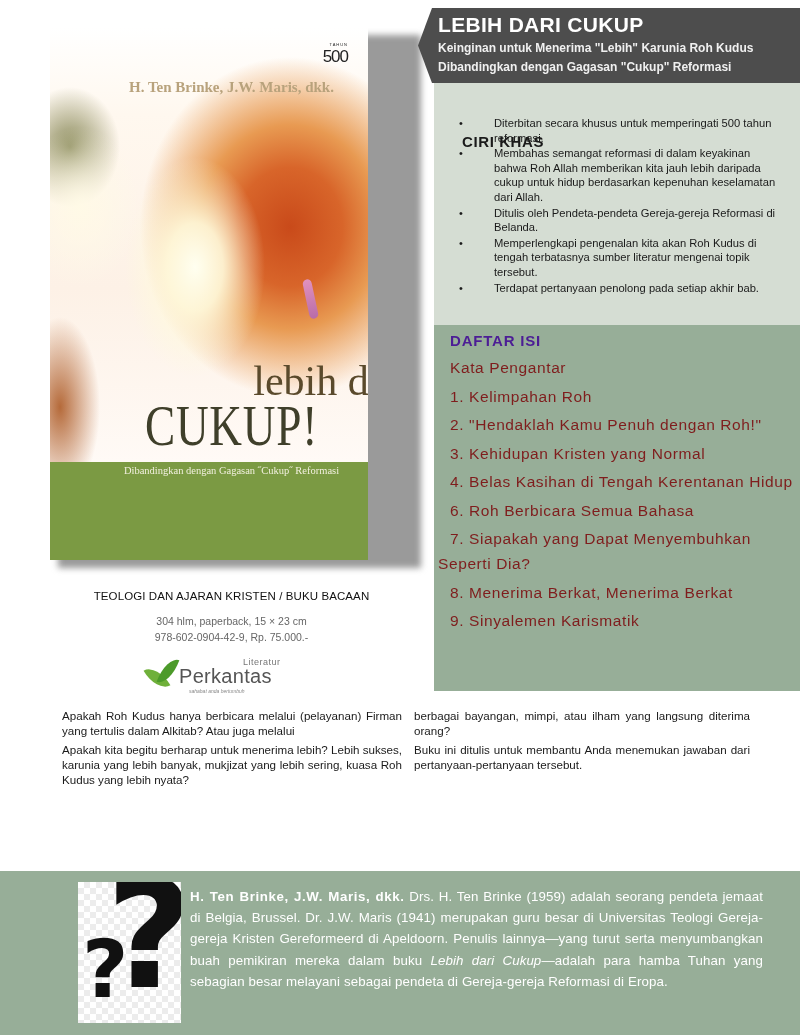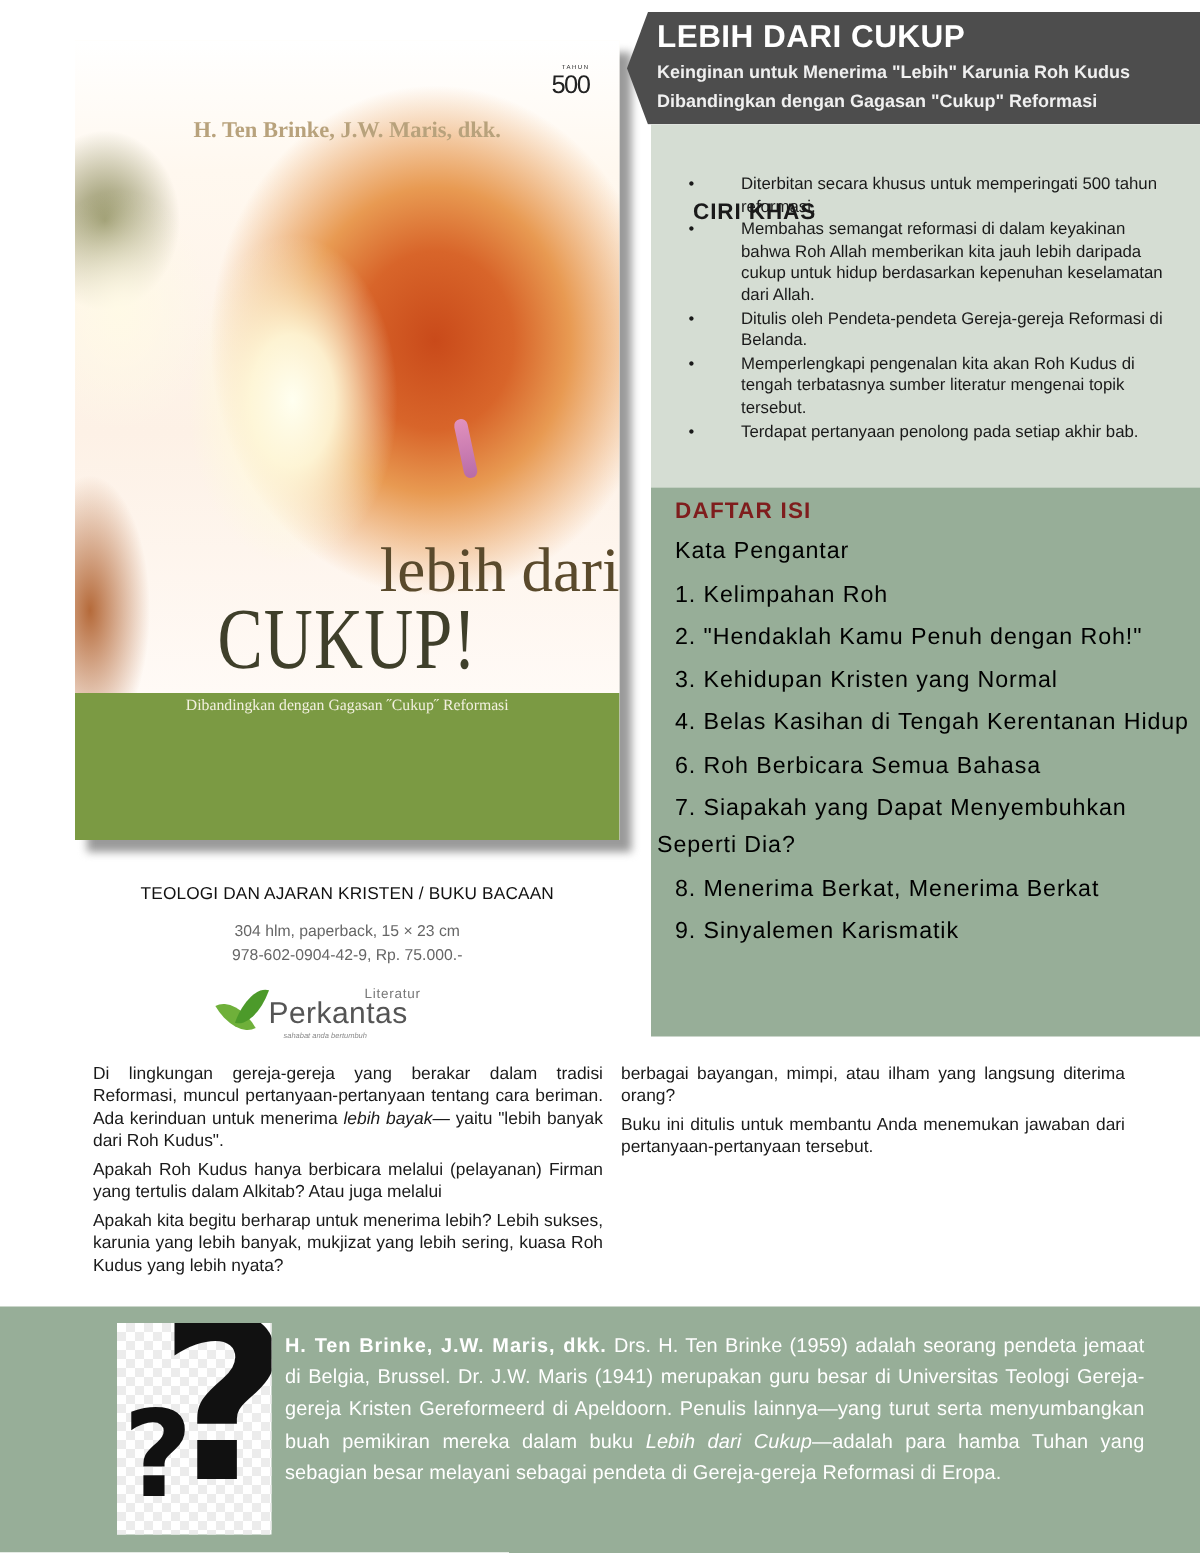--- a/index.html
+++ b/index.html
@@ -2,21 +2,21 @@
 <html><head>
   <meta charset="utf-8">
   <style>
     * { box-sizing: border-box; margin: 0; padding: 0; }
     html, body { width: 800px; height: 1035px; background: #ffffff; overflow: hidden; }
     body { position: relative; font-family: "Liberation Sans", "DejaVu Sans", sans-serif; color: #1a1a1a; }
 
     
     .cover-wrap { position: absolute; left: 50px; top: 27px; width: 363px; height: 533px; }
     .cover-shadow { position: absolute; left: 8px; top: 8px; width: 363px; height: 533px; background: #9a9a9a; filter: blur(3px); }
-    .cover { position: absolute; left: 0; top: 0; width: 363px; height: 533px; overflow: hidden; background: #fffdf8; }
+    .cover { position: absolute; left: 0; top: 0; width: 318px; height: 533px; overflow: hidden; background: #fffdf8; }
     .cover-photo { position: absolute; left: 0; top: 0; width: 363px; height: 435px;
       background:
         radial-gradient(ellipse 70px 110px at 145px 240px, rgba(255,255,240,1) 0%, rgba(255,250,220,0.9) 40%, rgba(255,240,200,0) 100%),
         radial-gradient(ellipse 150px 170px at 240px 200px, #c94a1a 0%, #d8652a 35%, #e89a52 60%, rgba(250,220,180,0) 100%),
         radial-gradient(ellipse 60px 80px at 30px 180px, rgba(255,250,230,0.95) 0%, rgba(255,250,230,0) 100%),
         radial-gradient(ellipse 40px 90px at 10px 380px, #b56a3a 0%, rgba(230,180,140,0) 100%),
         radial-gradient(ellipse 50px 60px at 20px 120px, #8a8a5a 0%, rgba(200,200,170,0) 100%),
         linear-gradient(180deg, #ffffff 0%, #fff8ef 20%, #fdf1e6 60%, #fffaf6 100%);
     }
     .cover-stem { position: absolute; left: 256px; top: 252px; width: 9px; height: 40px; border-radius: 5px; background: linear-gradient(180deg,#e39ad8,#b065b8); transform: rotate(-12deg); opacity: 0.85; }
@@ -50,23 +50,23 @@
 
     
     .ciri { position: absolute; left: 434px; top: 83px; width: 366px; height: 242px; background: #d5ddd3; }
     .ciri-title { position: absolute; left: 28px; top: 8px; font-size: 15px; font-weight: bold; color: #1a1a1a; letter-spacing: 0.6px; margin-top: 42px; }
     .ciri-list { position: absolute; left: 0; top: 33px; width: 366px; list-style: none; }
     .ciri-list li { position: relative; padding-left: 60px; padding-right: 20px; font-size: 11.2px; line-height: 14.6px; color: #1a1a1a; margin-bottom: 1px; }
     .ciri-list li .bullet { position: absolute; left: 25px; top: 0; font-size: 11px; }
 
     
     .daftar { position: absolute; left: 434px; top: 325px; width: 366px; height: 366px; background: #97ae98; }
-    .daftar-title { position: absolute; left: 16px; top: 7px; font-size: 15px; font-weight: bold; color: #7f1d1d; letter-spacing: 0.8px; }
+    .daftar-title { position: absolute; left: 16px; top: 7px; font-size: 15px; font-weight: bold; color: #4c1d95; letter-spacing: 0.8px; }
     .daftar-list { position: absolute; left: 4px; top: 30px; width: 362px; list-style: none; }
-    .daftar-list li { font-size: 15.5px; line-height: 25px; color: #000000; letter-spacing: 0.6px; padding-right: 4px; margin-bottom: 3.5px; }
+    .daftar-list li { font-size: 15.5px; line-height: 25px; color: #7f1d1d; letter-spacing: 0.6px; padding-right: 4px; margin-bottom: 3.5px; }
     .daftar-list li .t { display: inline; }
     .daftar-list li .indent { display: inline-block; width: 12px; }
     .daftar-list li.kata .indent { width: 12px; }
 
     
     .body-col { position: absolute; top: 708px; width: 340px; font-size: 11.6px; line-height: 15px; color: #1a1a1a; text-align: justify; }
     .body-col p { margin-bottom: 4px; }
     .body-col.left { left: 62px; }
     .body-col.right { left: 414px; width: 336px; }
 
@@ -141,21 +141,20 @@
     <li><span class="indent"></span><span class="t">3. Kehidupan Kristen yang Normal</span></li>
     <li><span class="indent"></span><span class="t">4. Belas Kasihan di Tengah Kerentanan Hidup</span></li>
     <li><span class="indent"></span><span class="t">6. Roh Berbicara Semua Bahasa</span></li>
     <li><span class="indent"></span><span class="t">7. Siapakah yang Dapat Menyembuhkan Seperti Dia?</span></li>
     <li><span class="indent"></span><span class="t">8. Menerima Berkat, Menerima Berkat</span></li>
     <li><span class="indent"></span><span class="t">9. Sinyalemen Karismatik</span></li>
   </ol>
 </section>
 
 <div class="body-col left">
-  <p><span>Di lingkungan gereja-gereja yang berakar dalam tradisi Reformasi, muncul pertanyaan-pertanyaan tentang cara beriman. Ada kerinduan untuk menerima </span><i>lebih bayak</i><span>— yaitu "lebih banyak dari Roh Kudus".</span></p>
   <p>Apakah Roh Kudus hanya berbicara melalui (pelayanan) Firman yang tertulis dalam Alkitab? Atau juga melalui</p>
   <p>Apakah kita begitu berharap untuk menerima lebih? Lebih sukses, karunia yang lebih banyak, mukjizat yang lebih sering, kuasa Roh Kudus yang lebih nyata?</p>
 </div>
 <div class="body-col right">
   <p>berbagai bayangan, mimpi, atau ilham yang langsung diterima orang?</p>
   <p>Buku ini ditulis untuk membantu Anda menemukan jawaban dari pertanyaan-pertanyaan tersebut.</p>
 </div>
 
 <div class="author-band"></div>
 <div class="author-photo">

